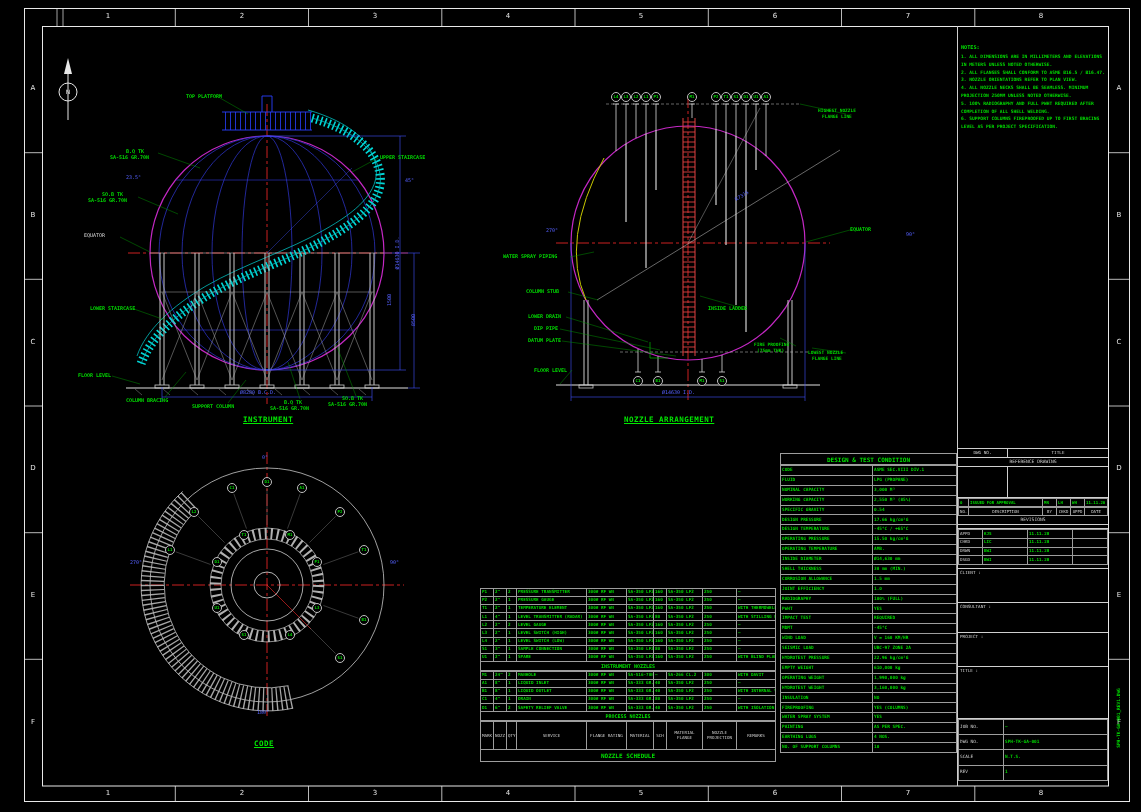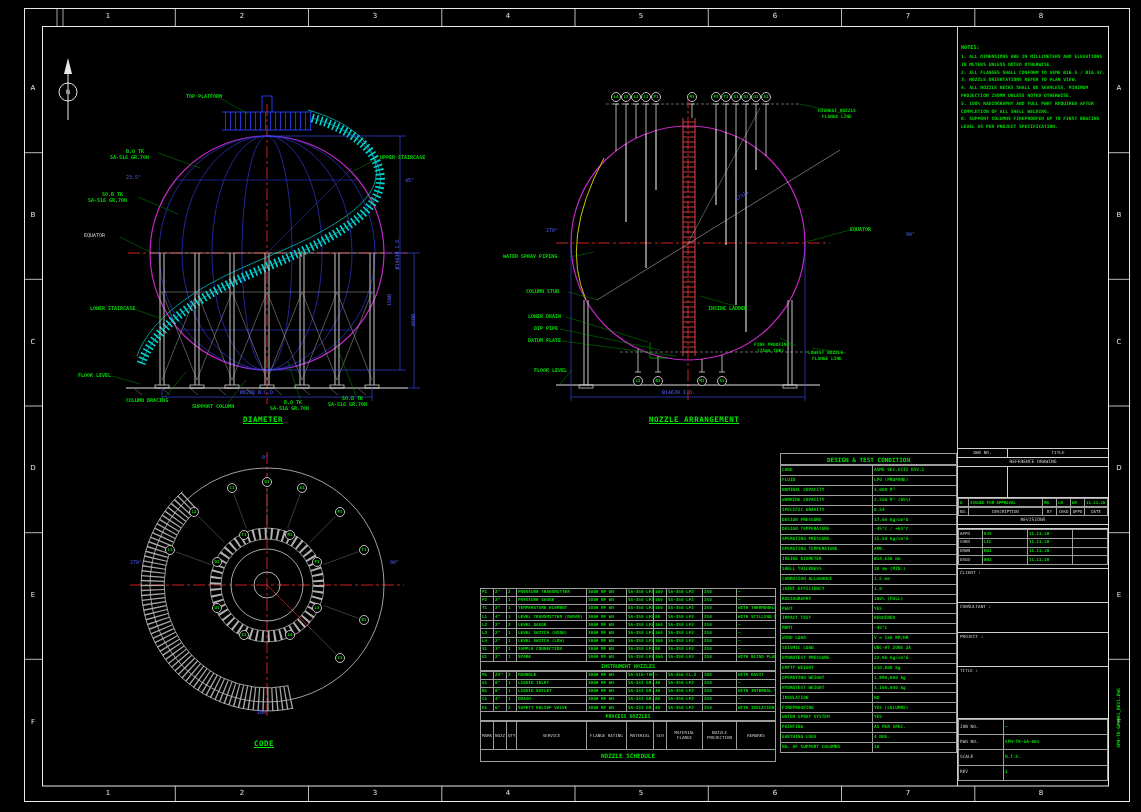--- a/index.html
+++ b/index.html
@@ -375,42 +375,42 @@
       <span class="lbl blue" style="left: 390px; top: 300px; transform: translate(-50%, -50%) rotate(-90deg);">1500</span>
       <span class="lbl " style="left: 90px; top: 306px;">LOWER STAIRCASE</span>
       <span class="lbl " style="left: 78px; top: 373px;">FLOOR LEVEL</span>
       <span class="lbl " style="left: 126px; top: 398px;">COLUMN BRACING</span>
       <span class="lbl " style="left: 192px; top: 404px;">SUPPORT COLUMN</span>
       <span class="lbl " style="left: 284px; top: 400px;">B.Q TK</span>
       <span class="lbl " style="left: 270px; top: 406px;">SA-516 GR.70N</span>
       <span class="lbl " style="left: 342px; top: 396px;">SO.B TK</span>
       <span class="lbl " style="left: 328px; top: 402px;">SA-516 GR.70N</span>
       <span class="lbl blue" style="left: 240px; top: 390px;">Ø8280 B.C.D.</span>
-      <span class="lbl title" style="left: 243px; top: 416px;">DIAMETER</span>
+      <span class="lbl title" style="left: 243px; top: 416px;">INSTRUMENT</span>
     </div>
 <div class="overlay">
       <span class="lbl " style="left: 818px; top: 109px; font-size: 4.5px;">HIGHEST NOZZLE</span>
       <span class="lbl " style="left: 822px; top: 115px; font-size: 4.5px;">FLANGE LINE</span>
       <span class="lbl blue" style="left: 546px; top: 228px;">270°</span>
       <span class="lbl blue" style="left: 906px; top: 232px;">90°</span>
       <span class="lbl " style="left: 850px; top: 227px;">EQUATOR</span>
       <span class="lbl " style="left: 503px; top: 254px;">WATER SPRAY PIPING</span>
       <span class="lbl " style="left: 526px; top: 289px;">COLUMN STUB</span>
       <span class="lbl " style="left: 528px; top: 314px;">LOWER DRAIN</span>
       <span class="lbl " style="left: 534px; top: 326px;">DIP PIPE</span>
       <span class="lbl " style="left: 528px; top: 338px;">DATUM PLATE</span>
       <span class="lbl " style="left: 708px; top: 306px;">INSIDE LADDER</span>
       <span class="lbl " style="left: 754px; top: 343px; font-size: 4.5px;">FIRE PROOFING</span>
       <span class="lbl " style="left: 757px; top: 349px; font-size: 4.5px;">(75mm THK)</span>
       <span class="lbl " style="left: 808px; top: 351px; font-size: 4.5px;">LOWEST NOZZLE</span>
       <span class="lbl " style="left: 812px; top: 357px; font-size: 4.5px;">FLANGE LINE</span>
       <span class="lbl " style="left: 534px; top: 368px;">FLOOR LEVEL</span>
       <span class="lbl blue" style="left: 742px; top: 196px; transform: translate(-50%, -50%) rotate(-32deg);">R7315</span>
       <span class="lbl blue" style="left: 662px; top: 390px;">Ø14630 I.D.</span>
-      <span class="lbl title" style="left: 649px; top: 416px;">NOZZLE ARRANGEMENT</span>
+      <span class="lbl title" style="left: 624px; top: 416px;">NOZZLE ARRANGEMENT</span>
     </div>
 <div class="overlay">
       <span class="lbl balloon" style="left: 616px; top: 97px; transform: translate(-50%, -50%);">L4</span>
       <span class="lbl balloon" style="left: 626px; top: 97px; transform: translate(-50%, -50%);">L3</span>
       <span class="lbl balloon" style="left: 636px; top: 97px; transform: translate(-50%, -50%);">L2</span>
       <span class="lbl balloon" style="left: 646px; top: 97px; transform: translate(-50%, -50%);">L1</span>
       <span class="lbl balloon" style="left: 656px; top: 97px; transform: translate(-50%, -50%);">P1</span>
       <span class="lbl balloon" style="left: 692px; top: 97px; transform: translate(-50%, -50%);">M1</span>
       <span class="lbl balloon" style="left: 716px; top: 97px; transform: translate(-50%, -50%);">P2</span>
       <span class="lbl balloon" style="left: 726px; top: 97px; transform: translate(-50%, -50%);">T1</span>

